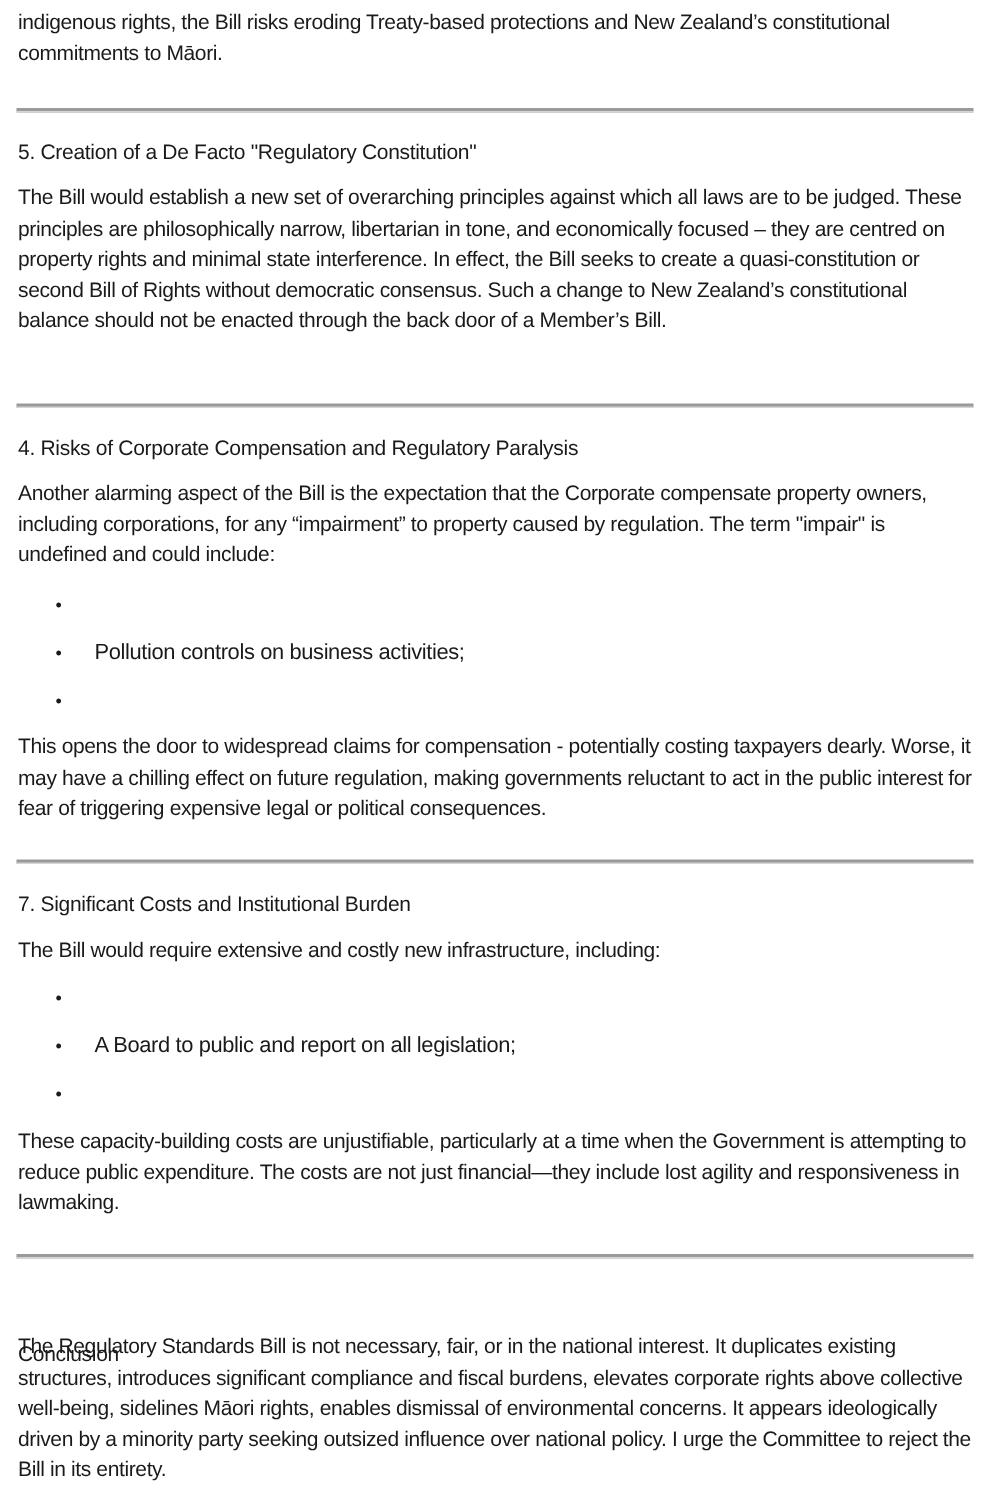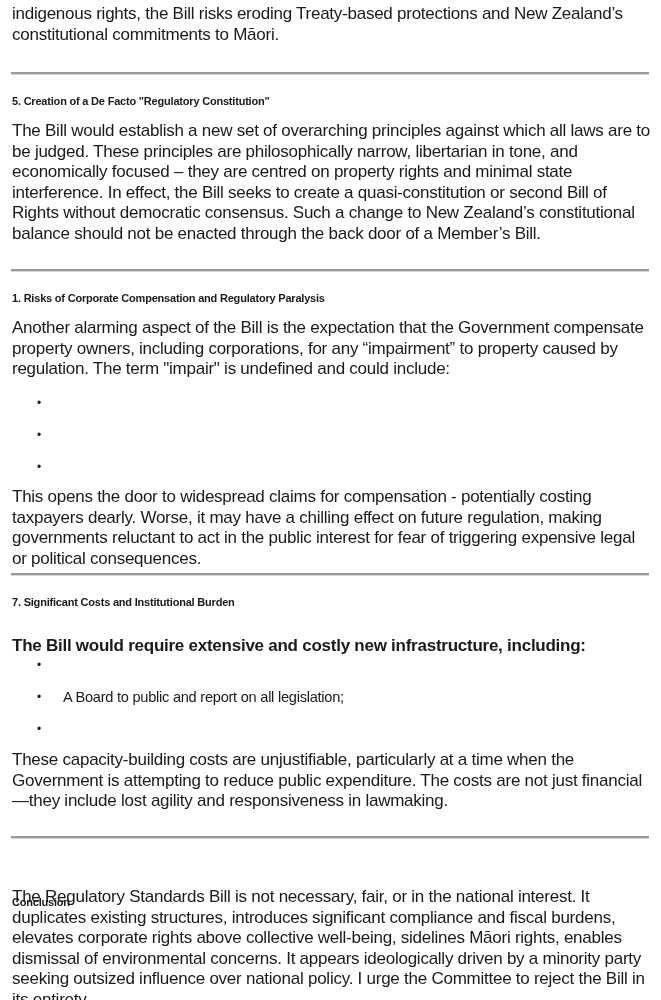--- a/index.html
+++ b/index.html
@@ -18,32 +18,32 @@
     .page {
       position: absolute;
       left: 0;
       top: 0;
       width: 661px;
     }
     .para {
       position: absolute;
       left: 12px;
       width: 640px;
-      font-size: 17px;
+      font-size: 14px;
       line-height: 20.6px;
       letter-spacing: -0.25px;
       margin: 0;
       white-space: normal;
     }
     .heading {
       position: absolute;
       left: 12px;
       width: 640px;
-      font-size: 11px;
-      font-weight: bold;
+      font-size: 14px;
+      font-weight: normal;
       line-height: 20px;
       letter-spacing: -0.2px;
       margin: 0;
     }
     .rule {
       position: absolute;
       left: 11px;
       width: 638px;
       height: 2px;
       background: #9a9a9a;
@@ -76,39 +76,40 @@
 
   <p class="para" style="top:4px;">indigenous rights, the Bill risks eroding Treaty-based protections and New Zealand’s constitutional commitments to Māori.</p>
 
   <div class="rule" style="top:72px;"></div>
 
   <h2 class="heading" style="top:91px;">5. Creation of a De Facto "Regulatory Constitution"</h2>
   <p class="para" style="top:121px;">The Bill would establish a new set of overarching principles against which all laws are to be judged. These principles are philosophically narrow, libertarian in tone, and economically focused – they are centred on property rights and minimal state interference. In effect, the Bill seeks to create a quasi-constitution or second Bill of Rights without democratic consensus. Such a change to New Zealand’s constitutional balance should not be enacted through the back door of a Member’s Bill.</p>
 
   <div class="rule" style="top:269px;"></div>
 
-  <h2 class="heading" style="top:288px;">1. Risks of Corporate Compensation and Regulatory Paralysis</h2>
-  <p class="para" style="top:318px;">Another alarming aspect of the Bill is the expectation that the Government compensate property owners, including corporations, for any “impairment” to property caused by regulation. The term "impair" is undefined and could include:</p>
+  <h2 class="heading" style="top:288px;">4. Risks of Corporate Compensation and Regulatory Paralysis</h2>
+  <p class="para" style="top:318px;">Another alarming aspect of the Bill is the expectation that the Corporate compensate property owners, including corporations, for any “impairment” to property caused by regulation. The term "impair" is undefined and could include:</p>
 
   <div class="bullet" style="top:393px;">
     <span class="dot">•</span>
   </div>
   <div class="bullet" style="top:425px;">
     <span class="dot">•</span>
+    <span class="text"><span>Pollution controls on business activities;</span></span>
   </div>
   <div class="bullet" style="top:457px;">
     <span class="dot">•</span>
   </div>
 
   <p class="para" style="top:487px;">This opens the door to widespread claims for compensation - potentially costing taxpayers dearly. Worse, it may have a chilling effect on future regulation, making governments reluctant to act in the public interest for fear of triggering expensive legal or political consequences.</p>
 
   <div class="rule" style="top:573px;"></div>
 
   <h2 class="heading" style="top:592px;">7. Significant Costs and Institutional Burden</h2>
-  <p class="para" style="top:636px;font-weight:bold;">The Bill would require extensive and costly new infrastructure, including:</p>
+  <p class="para" style="top:623px;">The Bill would require extensive and costly new infrastructure, including:</p>
 
   <div class="bullet" style="top:655px;">
     <span class="dot">•</span>
   </div>
   <div class="bullet" style="top:687px;">
     <span class="dot">•</span>
     <span class="text"><span>A Board to public and report on all legislation;</span></span>
   </div>
   <div class="bullet" style="top:719px;">
     <span class="dot">•</span>

